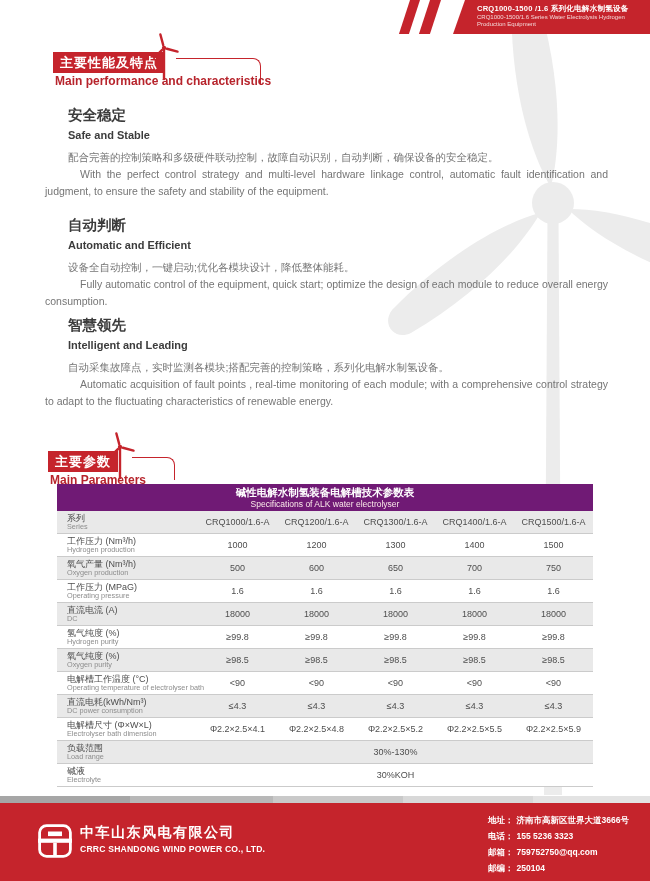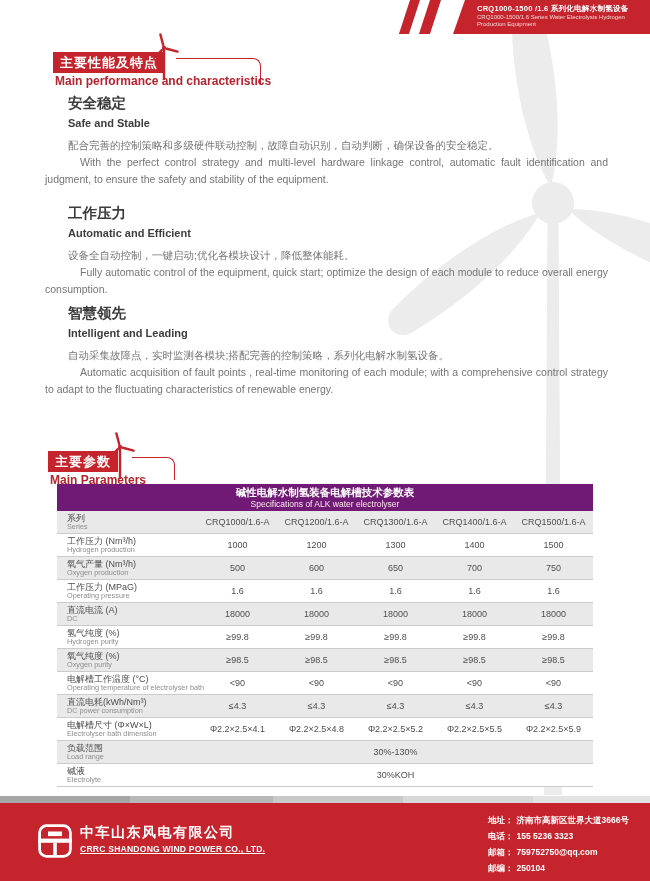--- a/index.html
+++ b/index.html
@@ -18,21 +18,21 @@
   .stripe.s1{left:410px;width:10px;}
   .stripe.s2{left:430px;width:11px;}
   
   .sec-box{position:absolute;background:#c5242c;color:#fff;font-weight:bold;font-size:13px;
       line-height:15px;padding:3px 7px;letter-spacing:1px;z-index:2;}
   .sec-en{position:absolute;color:#b7242c;font-weight:bold;font-size:12px;z-index:2;}
   .bracket{position:absolute;border-top:1.5px solid #c5242c;border-right:1.5px solid #c5242c;
       border-top-right-radius:8px;z-index:1;}
   .turbine-icon{position:absolute;z-index:2;}
   
-  .feature{position:absolute;left:45px;width:563px;z-index:1;}
+  .feature{position:absolute;left:45px;width:563px;z-index:1;margin-top:12px;}
   .f-zh{font-size:14.5px;font-weight:bold;color:#3c3c3c;margin:0 0 0 23px;line-height:19px;}
   .f-en{font-size:11px;font-weight:bold;color:#3c3c3c;margin:3px 0 0 23px;line-height:14px;}
   .f-body-zh{font-size:10.5px;color:#757575;margin:7px 0 0 23px;line-height:16px;}
   .f-body-en{font-size:10.5px;color:#757575;margin:1px 0 0 0;line-height:16.5px;
       text-indent:35px;text-align:justify;}
   
   .ptable-wrap{position:absolute;left:57px;top:484px;width:536px;background:#fff;z-index:2;}
   .tbl-title{background:#701a75;color:#fff;text-align:center;height:27px;padding-top:2px;
       box-sizing:border-box;}
   .tbl-title .t-zh{font-size:10.5px;font-weight:bold;line-height:13px;}
@@ -46,21 +46,21 @@
   tr.g{background:#e9e9e9;}
   
   .gray-strip{position:absolute;left:0;top:796px;width:650px;height:7px;z-index:2;
       background:linear-gradient(to right,#a6a6a6 0,#a6a6a6 20%,#b8b8b8 20%,#b8b8b8 42%,
       #c9c9c9 42%,#c9c9c9 62%,#d8d8d8 62%,#d8d8d8 82%,#e3e3e3 82%,#e3e3e3 100%);}
   .footer{position:absolute;left:0;top:803px;width:650px;height:78px;background:#c5242c;z-index:2;}
   .f-logo{position:absolute;left:38px;top:21px;}
   .co-zh{position:absolute;left:80px;top:21px;color:#fff;font-weight:bold;font-size:14px;
       letter-spacing:1.5px;}
   .co-en{position:absolute;left:80px;top:41px;color:#fff;font-weight:bold;font-size:8.6px;
-      letter-spacing:.2px;text-decoration:underline;}
+      letter-spacing:.2px;}
   .contact{position:absolute;left:488px;top:9px;color:#fff;font-size:8.5px;font-weight:bold;}
   .contact .line{line-height:16px;}
   .contact .lab{margin-right:3px;}
 </style>
 </head>
 <body>
 
 <div class="page">
 
   <svg class="watermark" width="320" height="795" viewBox="0 0 320 795">
@@ -96,21 +96,21 @@
   <div class="bracket" style="left:176px;top:58px;width:84px;height:26px;"></div>
 
   <div class="feature" style="top:94px;">
     <div class="f-zh">安全稳定</div>
     <div class="f-en">Safe and Stable</div>
     <p class="f-body-zh">配合完善的控制策略和多级硬件联动控制，故障自动识别，自动判断，确保设备的安全稳定。</p>
     <p class="f-body-en">With the perfect control strategy and multi-level hardware linkage control, automatic fault identification and judgment, to ensure the safety and stability of the equipment.</p>
   </div>
 
   <div class="feature" style="top:204px;">
-    <div class="f-zh">工作压力</div>
+    <div class="f-zh">自动判断</div>
     <div class="f-en">Automatic and Efficient</div>
     <p class="f-body-zh">设备全自动控制，一键启动;优化各模块设计，降低整体能耗。</p>
     <p class="f-body-en">Fully automatic control of the equipment, quick start; optimize the design of each module to reduce overall energy consumption.</p>
   </div>
 
   <div class="feature" style="top:304px;">
     <div class="f-zh">智慧领先</div>
     <div class="f-en">Intelligent and Leading</div>
     <p class="f-body-zh">自动采集故障点，实时监测各模块;搭配完善的控制策略，系列化电解水制氢设备。</p>
     <p class="f-body-en">Automatic acquisition of fault points , real-time monitoring of each module; with a comprehensive control strategy to adapt to the fluctuating characteristics of renewable energy.</p>

